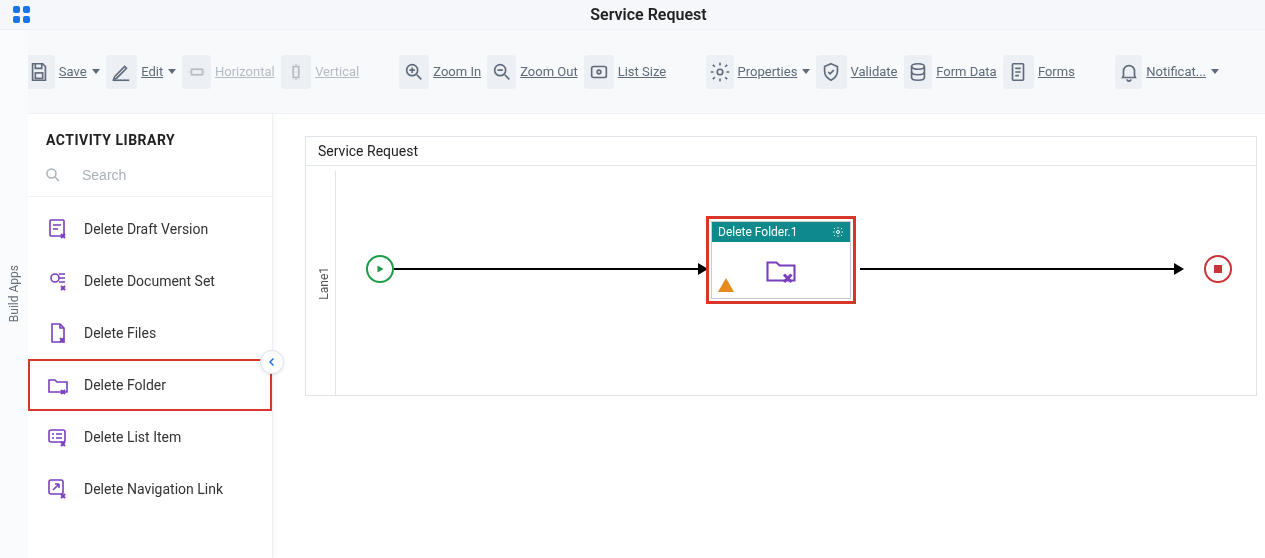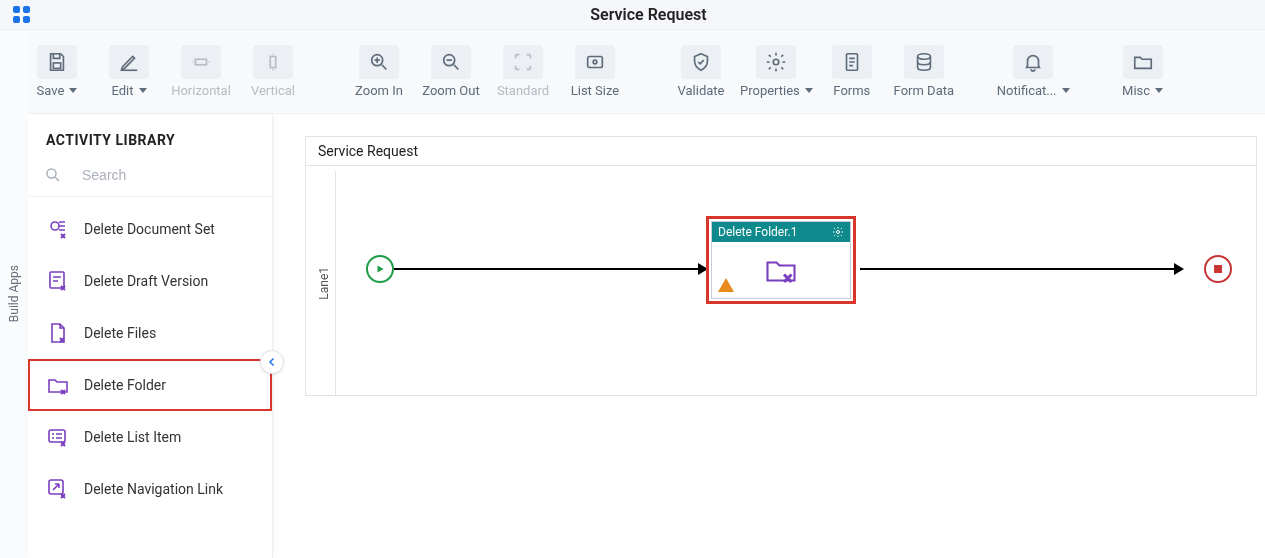--- a/index.html
+++ b/index.html
@@ -31,31 +31,32 @@
     background: #f7f9fb;
     border-bottom: 1px solid #eef1f5;
     display:flex;
     align-items:center;
     padding: 0 12px;
     gap: 6px;
     margin-left: 12px;
   }
   .tbtn {
     display:flex;
-    flex-direction:column;
+    flex-direction:row;
     align-items:center;
     justify-content:center;
     min-width: 66px;
     height: 66px;
     cursor:pointer;
     color:#5f6b7a;
     font-size:13px;
     gap:4px;
     position:relative;
     border-radius:4px;
+    text-decoration:underline;
   }
   .tbtn .icon-wrap {
     width:40px; height:34px;
     background:#eceff3;
     border-radius:4px;
     display:flex; align-items:center; justify-content:center;
   }
   .tbtn.disabled { color:#b6bcc4; }
   .tbtn.disabled .icon-wrap svg path,
   .tbtn.disabled .icon-wrap svg rect,
@@ -263,104 +264,88 @@
   <div class="tbtn">
     <div class="icon-wrap">
       <svg width="22" height="22" viewBox="0 0 24 24" fill="none" stroke="#5f6b7a" stroke-width="1.8">
         <circle cx="10" cy="10" r="6"></circle>
           <path d="M15 15l5 5M7 10h6"></path>
       </svg>
     </div>
     <div class="tbtn-label">Zoom Out</div>
   </div>
 
-  <div class="tbtn disabled">
-    <div class="icon-wrap">
-      <svg width="22" height="22" viewBox="0 0 24 24" fill="none" stroke="#b6bcc4" stroke-width="1.8">
-        <path d="M4 4h4M4 4v4M20 4h-4M20 4v4M4 20h4M4 20v-4M20 20h-4M20 20v-4"></path>
-      </svg>
-    </div>
-    <div class="tbtn-label">Standard</div>
-  </div>
 
   <div class="tbtn">
     <div class="icon-wrap">
       <svg width="22" height="22" viewBox="0 0 24 24" fill="none" stroke="#5f6b7a" stroke-width="1.8">
         <rect x="4" y="6" width="16" height="12" rx="2"></rect>
           <circle cx="12" cy="12" r="2"></circle>
       </svg>
     </div>
     <div class="tbtn-label">List Size</div>
   </div>
 
   <div class="spacer"></div>
 
   <div class="tbtn">
     <div class="icon-wrap">
       <svg width="22" height="22" viewBox="0 0 24 24" fill="none" stroke="#5f6b7a" stroke-width="1.8">
+        <circle cx="12" cy="12" r="3"></circle>
+          <path d="M12 2v3M12 19v3M4.2 4.2l2.1 2.1M17.7 17.7l2.1 2.1M2 12h3M19 12h3M4.2 19.8l2.1-2.1M17.7 6.3l2.1-2.1"></path>
+      </svg>
+    </div>
+    <div class="tbtn-label chev">Properties</div>
+  </div>
+
+  <div class="tbtn">
+    <div class="icon-wrap">
+      <svg width="22" height="22" viewBox="0 0 24 24" fill="none" stroke="#5f6b7a" stroke-width="1.8">
         <path d="M12 3l7 3v5c0 5-3 8-7 10-4-2-7-5-7-10V6z"></path>
           <path d="M9 12l2 2 4-4"></path>
       </svg>
     </div>
     <div class="tbtn-label">Validate</div>
-  </div>
-
-  <div class="tbtn">
-    <div class="icon-wrap">
-      <svg width="22" height="22" viewBox="0 0 24 24" fill="none" stroke="#5f6b7a" stroke-width="1.8">
-        <circle cx="12" cy="12" r="3"></circle>
-          <path d="M12 2v3M12 19v3M4.2 4.2l2.1 2.1M17.7 17.7l2.1 2.1M2 12h3M19 12h3M4.2 19.8l2.1-2.1M17.7 6.3l2.1-2.1"></path>
-      </svg>
-    </div>
-    <div class="tbtn-label chev">Properties</div>
-  </div>
-
-  <div class="tbtn">
-    <div class="icon-wrap">
-      <svg width="22" height="22" viewBox="0 0 24 24" fill="none" stroke="#5f6b7a" stroke-width="1.8">
-        <rect x="6" y="3" width="12" height="18" rx="1"></rect>
-          <path d="M9 8h6M9 12h6M9 16h4"></path>
-      </svg>
-    </div>
-    <div class="tbtn-label">Forms</div>
   </div>
 
   <div class="tbtn">
     <div class="icon-wrap">
       <svg width="22" height="22" viewBox="0 0 24 24" fill="none" stroke="#5f6b7a" stroke-width="1.8">
         <ellipse cx="12" cy="6" rx="7" ry="3"></ellipse>
           <path d="M5 6v12c0 1.7 3.1 3 7 3s7-1.3 7-3V6"></path>
           <path d="M5 12c0 1.7 3.1 3 7 3s7-1.3 7-3"></path>
       </svg>
     </div>
     <div class="tbtn-label">Form Data</div>
   </div>
 
+  <div class="tbtn">
+    <div class="icon-wrap">
+      <svg width="22" height="22" viewBox="0 0 24 24" fill="none" stroke="#5f6b7a" stroke-width="1.8">
+        <rect x="6" y="3" width="12" height="18" rx="1"></rect>
+          <path d="M9 8h6M9 12h6M9 16h4"></path>
+      </svg>
+    </div>
+    <div class="tbtn-label">Forms</div>
+  </div>
+
   <div class="spacer"></div>
 
   <div class="tbtn">
     <div class="icon-wrap">
       <svg width="22" height="22" viewBox="0 0 24 24" fill="none" stroke="#5f6b7a" stroke-width="1.8">
         <path d="M6 16V11a6 6 0 1112 0v5l1 2H5z"></path>
           <path d="M10 20a2 2 0 004 0"></path>
       </svg>
     </div>
     <div class="tbtn-label chev">Notificat...</div>
   </div>
 
   <div class="spacer"></div>
 
-  <div class="tbtn">
-    <div class="icon-wrap">
-      <svg width="22" height="22" viewBox="0 0 24 24" fill="none" stroke="#5f6b7a" stroke-width="1.8">
-        <path d="M3 7h6l2 2h10v10H3z"></path>
-      </svg>
-    </div>
-    <div class="tbtn-label chev">Misc</div>
-  </div>
 
 </div>
 
 <div class="left-rail">
   <span>Build Apps</span>
 </div>
 
 <div class="main">
 
   <div class="sidebar">
@@ -372,37 +357,37 @@
             <path d="M15 15l5 5"></path>
           </svg>
       </span>
       <input type="text" placeholder="Search" style="">
     </div>
     <div class="lib-list">
 
       <div class="lib-item">
         <span class="lib-icon">
           <svg width="24" height="24" viewBox="0 0 24 24" fill="none" stroke="#7a3fbf" stroke-width="1.6">
+              <rect x="4" y="3" width="14" height="16" rx="1"></rect>
+              <path d="M7 8h8M7 12h5"></path>
+              <path d="M15 17l4 4M19 17l-4 4" stroke-width="2"></path>
+            </svg>
+        </span>
+        <span>Delete Draft Version</span>
+      </div>
+
+      <div class="lib-item">
+        <span class="lib-icon">
+          <svg width="24" height="24" viewBox="0 0 24 24" fill="none" stroke="#7a3fbf" stroke-width="1.6">
               <circle cx="9" cy="9" r="4"></circle>
               <path d="M13 5h6M13 9h6M13 13h6"></path>
               <path d="M15 17l4 4M19 17l-4 4" stroke-width="2"></path>
             </svg>
         </span>
         <span>Delete Document Set</span>
-      </div>
-
-      <div class="lib-item">
-        <span class="lib-icon">
-          <svg width="24" height="24" viewBox="0 0 24 24" fill="none" stroke="#7a3fbf" stroke-width="1.6">
-              <rect x="4" y="3" width="14" height="16" rx="1"></rect>
-              <path d="M7 8h8M7 12h5"></path>
-              <path d="M15 17l4 4M19 17l-4 4" stroke-width="2"></path>
-            </svg>
-        </span>
-        <span>Delete Draft Version</span>
       </div>
 
       <div class="lib-item">
         <span class="lib-icon">
           <svg width="24" height="24" viewBox="0 0 24 24" fill="none" stroke="#7a3fbf" stroke-width="1.6">
               <path d="M6 3h8l4 4v14H6z"></path>
               <path d="M14 3v4h4"></path>
               <path d="M14 17l4 4M18 17l-4 4" stroke-width="2"></path>
             </svg>
         </span>

